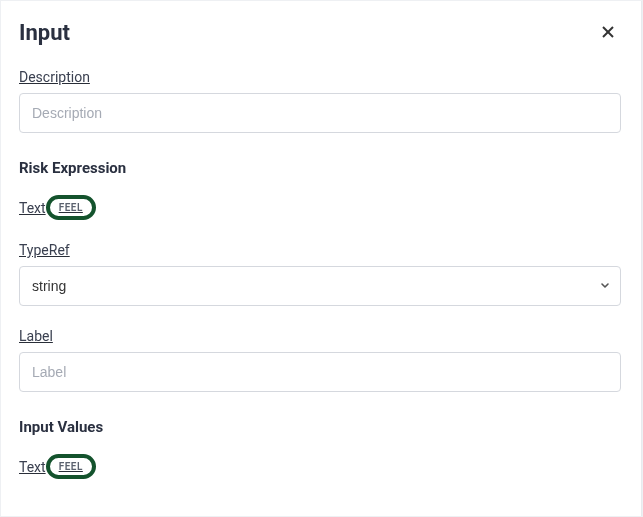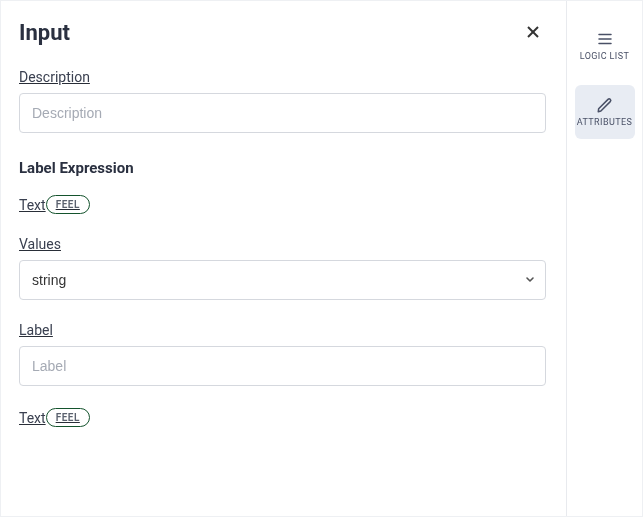--- a/index.html
+++ b/index.html
@@ -12,21 +12,21 @@
   .close svg { width: 14px; height: 14px; stroke: #333; stroke-width: 2; }
   .label { font-size: 14px; color: #3a4050; margin-bottom: 8px; display:block; }
   .section-heading { font-size: 15px; font-weight: 700; color: #2a3040; margin-top: 26px; margin-bottom: 18px; }
   .fieldblock { margin-bottom: 22px; text-decoration: underline; }
   .input, .select { width: 100%; height: 40px; border: 1px solid #d5d8de; border-radius: 4px; padding: 0 12px; font-size: 14px; color: #333; background:#fff; }
   .input::placeholder { color: #a5aab4; }
   .select-wrap { position: relative; }
   .select { appearance: none; -webkit-appearance:none; padding-right: 30px; }
   .chevron { position: absolute; right: 10px; top: 50%; transform: translateY(-50%); pointer-events: none; color:#555; }
   .label-row { display:flex; align-items:center; gap:0; margin-bottom:8px; }
-  .badge { display:inline-block; font-size: 10px; letter-spacing: .5px; color:#5a616e; border:1px solid #14532d; border-radius: 999px; padding: 3px 9px; font-weight:600; }
+  .badge { display:inline-block; font-size: 10px; letter-spacing: .5px; color:#5a616e; border:4px solid #14532d; border-radius: 999px; padding: 3px 9px; font-weight:600; }
   .sidebar { width: 75px; min-width:75px; display:flex; flex-direction:column; align-items:center; padding-top:18px; gap:12px; background:#fff; }
   .sbtn { width: 60px; height: 54px; border-radius: 6px; display:flex; flex-direction:column; align-items:center; justify-content:center; gap:4px; cursor:pointer; color:#495066; font-size:9px; letter-spacing:.4px; }
   .sbtn.active { background:#e8ecf3; }
   .sbtn svg { width:18px; height:18px; stroke:#495066; }
   .sbtn-label { text-align:center; line-height:1.1; }
 </style>
 </head>
 <body>
 
 <div class="app">
@@ -39,67 +39,52 @@
             <line x1="12" y1="2" x2="2" y2="12"></line>
           </svg>
       </div>
     </div>
 
     <div class="fieldblock">
       <label class="label">Description</label>
       <input class="input" type="text" placeholder="Description" style="">
     </div>
 
-    <div class="section-heading">Label Expression</div>
+    <div class="section-heading">Risk Expression</div>
 
     <div class="fieldblock">
       <div class="label-row">
         <span class="label" style="margin-bottom:0">Text</span>
         <span class="badge">FEEL</span>
       </div>
     </div>
 
     <div class="fieldblock">
-      <label class="label">Values</label>
+      <label class="label">TypeRef</label>
       <div class="select-wrap">
         <select class="select">
           <option>string</option>
         </select>
         <span class="chevron">
           <svg width="12" height="12" viewBox="0 0 12 12" fill="none">
               <path d="M3 4.5 L6 7.5 L9 4.5" stroke="#555" stroke-width="1.6" stroke-linecap="round" stroke-linejoin="round"></path>
             </svg>
         </span>
       </div>
     </div>
 
     <div class="fieldblock">
       <label class="label">Label</label>
       <input class="input" type="text" placeholder="Label" style="">
     </div>
 
+    <div class="section-heading">Input Values</div>
 
     <div class="fieldblock" style="margin-bottom:4px">
       <div class="label-row">
         <span class="label" style="margin-bottom:0">Text</span>
         <span class="badge">FEEL</span>
       </div>
 
     </div>
   </div>
 
-  <div class="sidebar">
-    <div class="sbtn">
-      <svg viewBox="0 0 24 24" fill="none" stroke-width="2" stroke-linecap="round">
-          <line x1="4" y1="6" x2="20" y2="6"></line>
-          <line x1="4" y1="12" x2="20" y2="12"></line>
-          <line x1="4" y1="18" x2="20" y2="18"></line>
-        </svg>
-      <span class="sbtn-label">LOGIC LIST</span>
-    </div>
-    <div class="sbtn active">
-      <svg viewBox="0 0 24 24" fill="none" stroke-width="2" stroke-linecap="round" stroke-linejoin="round">
-          <path d="M3 21 L6.5 20 L19 7.5 a2.1 2.1 0 0 0 -3 -3 L3.5 17 Z"></path>
-        </svg>
-      <span class="sbtn-label">ATTRIBUTES</span>
-    </div>
-  </div>
 </div>
 
 </body></html>

